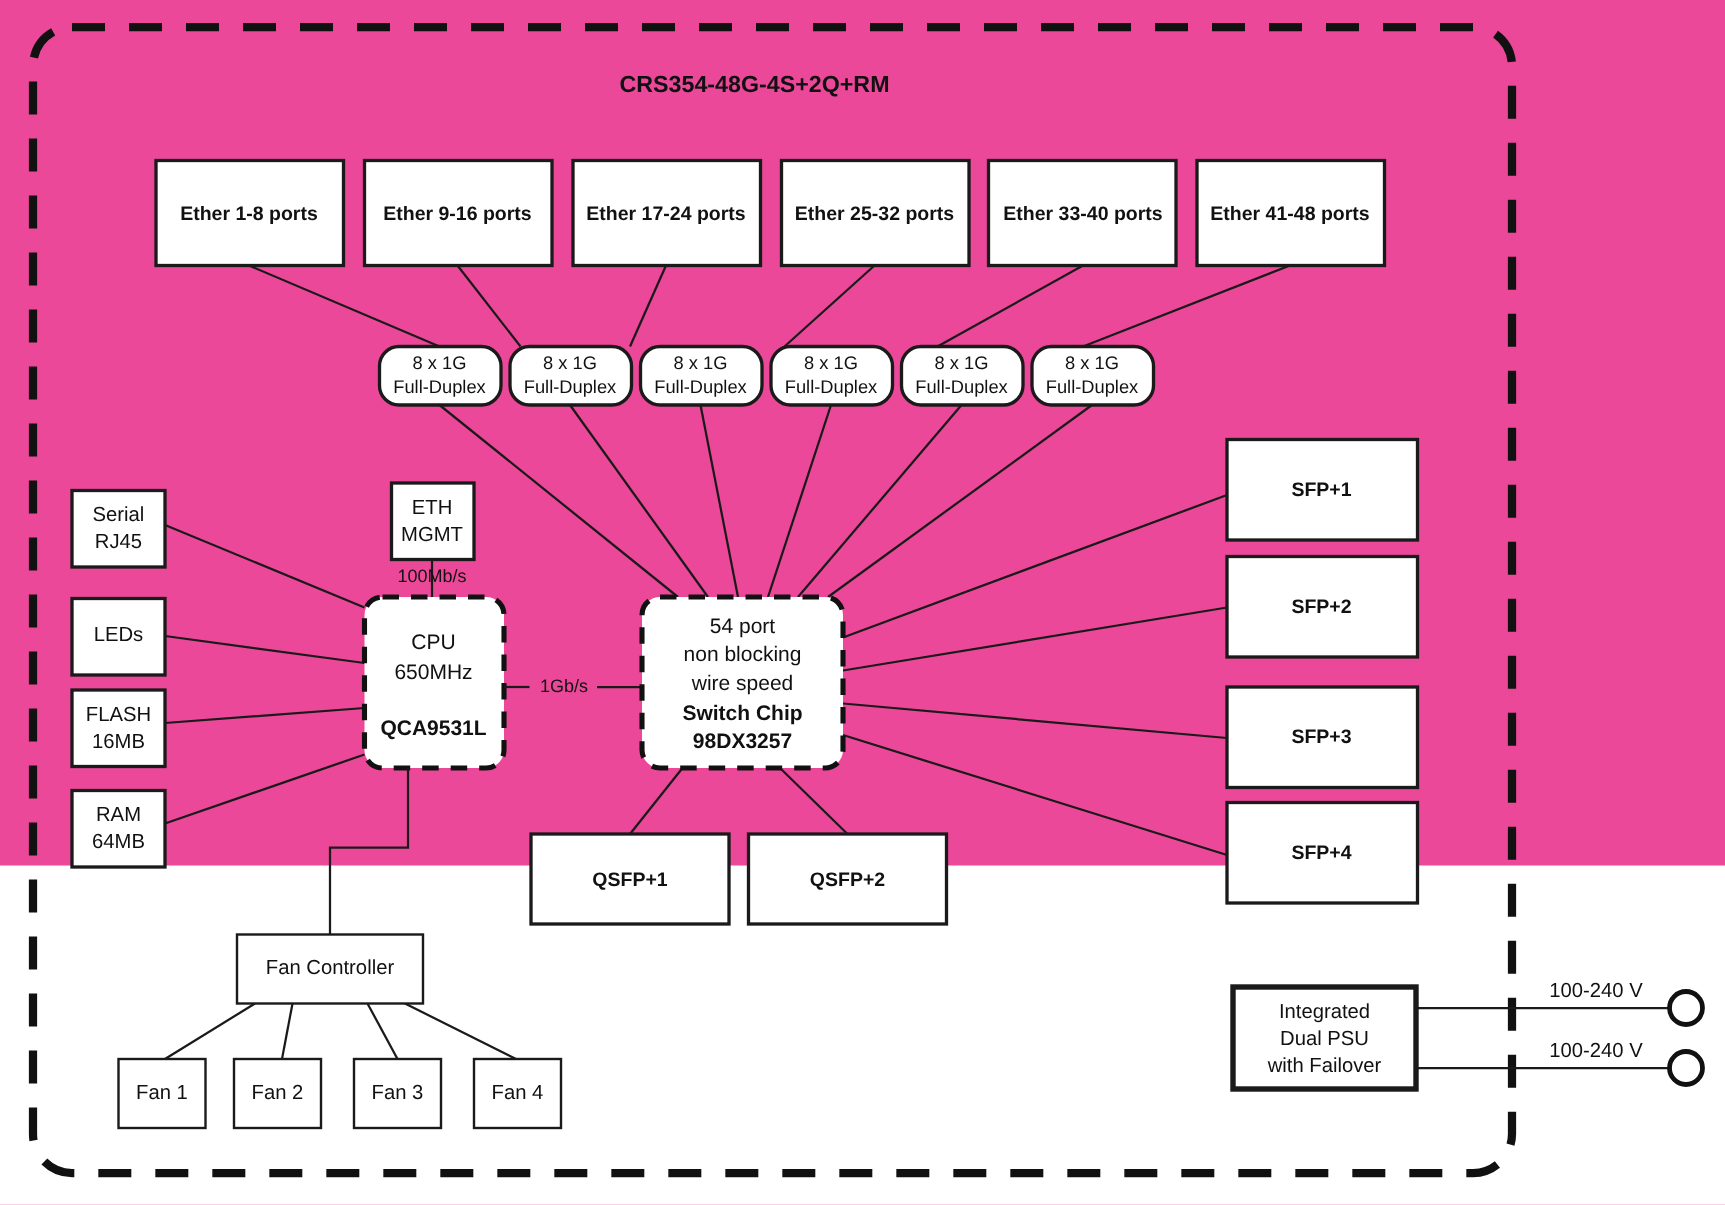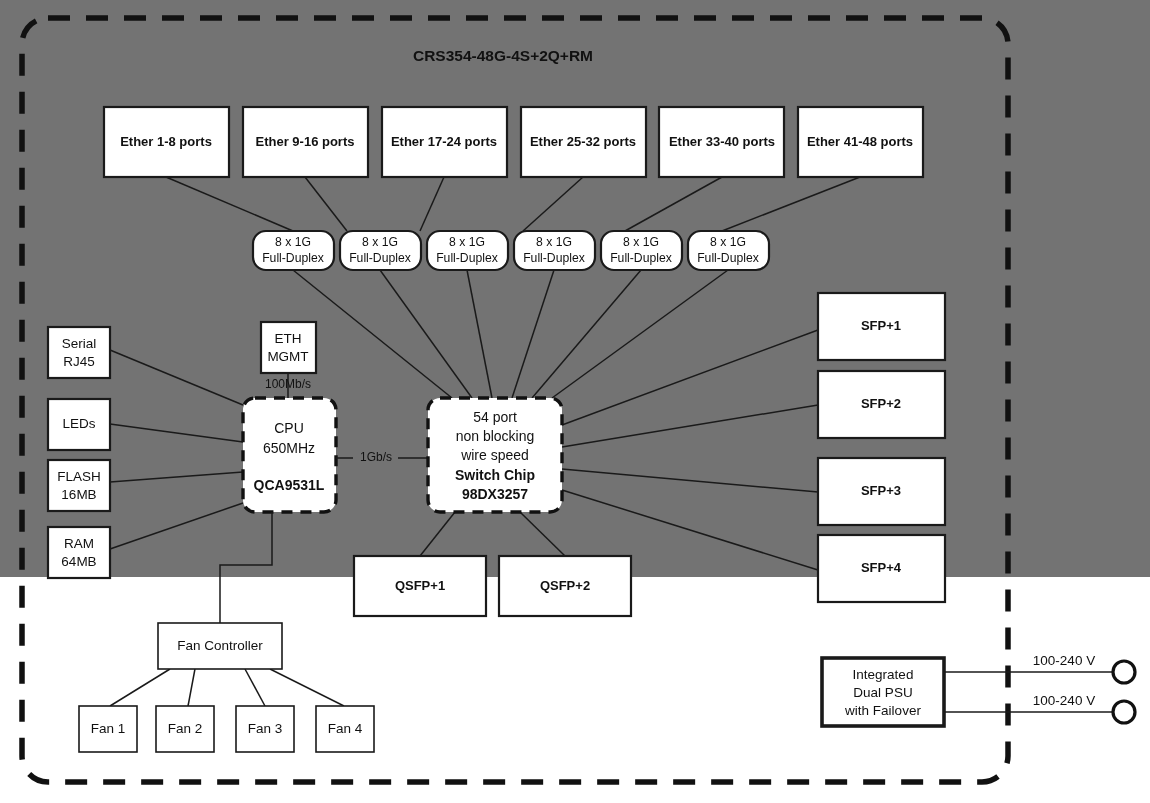--- a/index.html
+++ b/index.html
@@ -10,21 +10,21 @@
   body {
     font-family: "Liberation Sans", sans-serif;
     width: 1150px;
     height: 803px;
     overflow: hidden;
   }
   #diagram-root {
     position: relative;
     width: 1150px;
     height: 577px;
-    background: #737373;
+    background: #ec4899;
   }
   svg.diagram {
     position: absolute;
     top: 0;
     left: 0;
     width: 1150px;
     height: 803px;
   }
   .box-fill { fill: #ffffff; }
   .box-stroke { stroke: #1a1a1a; }

